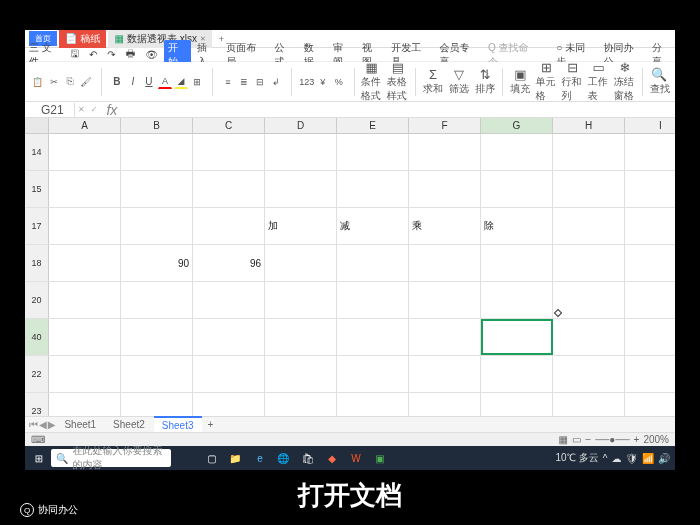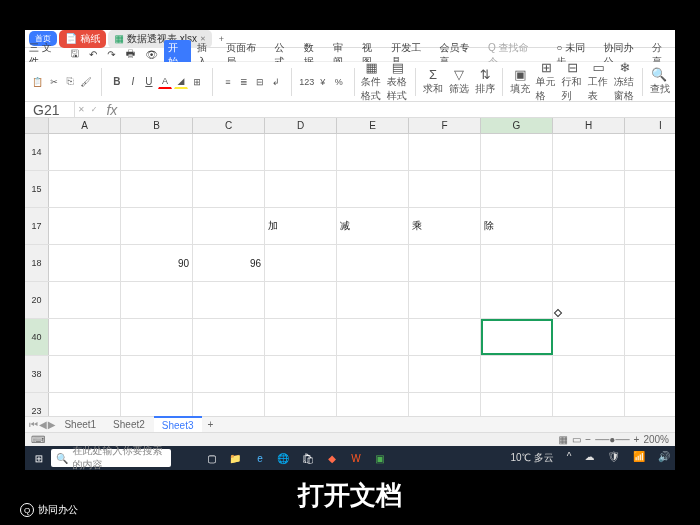--- a/index.html
+++ b/index.html
@@ -1,36 +1,36 @@
 <!DOCTYPE html>
 <html><head>
 <meta charset="utf-8">
 <style>
 *{margin:0;padding:0;box-sizing:border-box;font-family:"Microsoft YaHei",sans-serif;font-size:10px}
 body{width:700px;height:525px;background:#1a1a1a;position:relative;overflow:hidden}
 .monitor{position:absolute;top:0;left:0;width:700px;height:525px;background:#000}
 .screen{position:absolute;top:30px;left:25px;width:650px;height:440px;background:#f5f5f5;display:flex;flex-direction:column}
 .titlebar{height:18px;background:#fff;display:flex;align-items:center;padding:0 4px;gap:2px;border-bottom:1px solid #ddd}
-.tab{padding:2px 6px;font-size:8px;display:flex;align-items:center;gap:3px;border-radius:5px}
+.tab{padding:2px 6px;font-size:8px;display:flex;align-items:center;gap:3px;border-radius:0}
 .tab.home{background:#3a7afe;color:#fff}
 .tab.pdf{background:#e74c3c;color:#fff}
 .tab.doc{background:#e8e8e8;color:#333}
 .tab-close{font-size:7px;opacity:.6}
 .tab-add{padding:2px 5px;font-size:9px;color:#666}
 .menubar{height:14px;background:#fff;display:flex;align-items:center;padding:0 0;gap:2px;font-size:8px;color:#444;border-bottom:1px solid #eee}
 .menu-btn{padding:1px 4px}
 .menu-btn.active{background:#3a7afe;color:#fff;border-radius:2px}
 .ribbon{height:40px;background:#fff;display:flex;align-items:center;padding:2px 4px;gap:4px;border-bottom:1px solid #ddd;overflow:hidden}
 .rb-grp{display:flex;align-items:center;gap:2px;padding:0 2px}
 .rb-ico{width:14px;height:14px;display:flex;align-items:center;justify-content:center;font-size:9px;color:#555;border:1px solid transparent}
 .rb-sep{width:1px;height:28px;background:#ddd;margin:0 2px}
 .rb-big{width:24px;height:32px;display:flex;flex-direction:column;align-items:center;justify-content:center;font-size:7px;color:#555}
 .rb-big .ico{font-size:13px}
 .namebox-row{height:16px;background:#fff;display:flex;align-items:center;border-bottom:1px solid #ddd}
-.namebox{width:50px;padding:0 8px;font-size:14px;color:#555;border-right:1px solid #ddd}
+.namebox{width:50px;padding:0 16px;font-size:12px;color:#555;border-right:1px solid #ddd}
 .fx-lbl{padding:0 6px;font-size:14px;color:#888;font-style:italic}
 .fx-input{flex:1;font-size:8px;color:#333;padding:0 4px}
 .sheet-area{flex:1;display:flex;overflow:hidden}
 .grid-wrap{flex:1;display:flex;flex-direction:column;background:#fff}
 .col-hdrs{display:flex;height:16px;background:#f0f0f0;border-bottom:1px solid #ccc}
 .corner{width:24px;border-right:1px solid #ccc;background:#e8e8e8}
 .col-hdr{width:72px;border-right:1px solid #ccc;display:flex;align-items:center;justify-content:center;font-size:10px;color:#333}
 .col-hdr.sel{background:#d4e8d4}
 .rows{flex:1;overflow:hidden}
 .row{display:flex;height:37px;border-bottom:1px solid #e0e0e0}
@@ -43,21 +43,21 @@
 .sh-tab{padding:2px 8px;color:#666}
 .sh-tab.active{background:#fff;color:#3a7afe;border-top:2px solid #3a7afe}
 .sh-add{padding:2px 5px;color:#666}
 .statusbar{height:14px;background:#f0f0f0;display:flex;align-items:center;padding:0 6px;font-size:7px;color:#666;border-top:1px solid #ddd;justify-content:space-between}
 .zoom{display:flex;align-items:center;gap:4px}
 .taskbar{height:24px;background:#1f2a3a;display:flex;align-items:center;padding:0 4px;gap:2px}
 .win-start{width:20px;height:20px;display:flex;align-items:center;justify-content:center;color:#fff;font-size:10px}
 .search-box{background:#fff;height:18px;width:120px;border-radius:2px;display:flex;align-items:center;padding:0 5px;font-size:8px;color:#888;gap:4px}
 .tb-icons{display:flex;gap:6px;margin-left:30px}
 .tb-ico{width:18px;height:18px;display:flex;align-items:center;justify-content:center;color:#fff;font-size:10px}
-.tb-right{margin-left:auto;display:flex;gap:13px;color:#ddd;font-size:7px}
+.tb-right{margin-left:auto;display:flex;align-items:center;gap:4px;color:#ddd;font-size:7px}
 .caption{position:absolute;bottom:12px;left:50%;transform:translateX(-50%);color:#fff;font-size:26px;font-weight:700;text-shadow:1px 1px 2px #000}
 .watermark{position:absolute;bottom:8px;left:20px;color:#fff;font-size:11px;display:flex;align-items:center;gap:4px}
 .wm-logo{width:14px;height:14px;border:1.5px solid #fff;border-radius:50%;display:flex;align-items:center;justify-content:center;font-size:8px}
 .cursor-diamond{position:absolute;width:6px;height:6px;border:1px solid #333;transform:rotate(45deg);background:#fff}
 </style>
 </head>
 <body>
 
 <div class="monitor">
 <div class="screen">
@@ -274,21 +274,21 @@
               <div class="cell"></div>
               <div class="cell"></div>
               <div class="cell"></div>
               <div class="cell"></div>
               <div class="cell"></div>
               <div class="cell active"></div>
               <div class="cell"></div>
               <div class="cell"></div>
             </div>
             <div class="row">
-              <div class="row-hdr">38</div>
+              <div class="row-hdr">22</div>
               <div class="cell"></div>
               <div class="cell"></div>
               <div class="cell"></div>
               <div class="cell"></div>
               <div class="cell"></div>
               <div class="cell"></div>
               <div class="cell"></div>
               <div class="cell"></div>
               <div class="cell"></div>
             </div>

